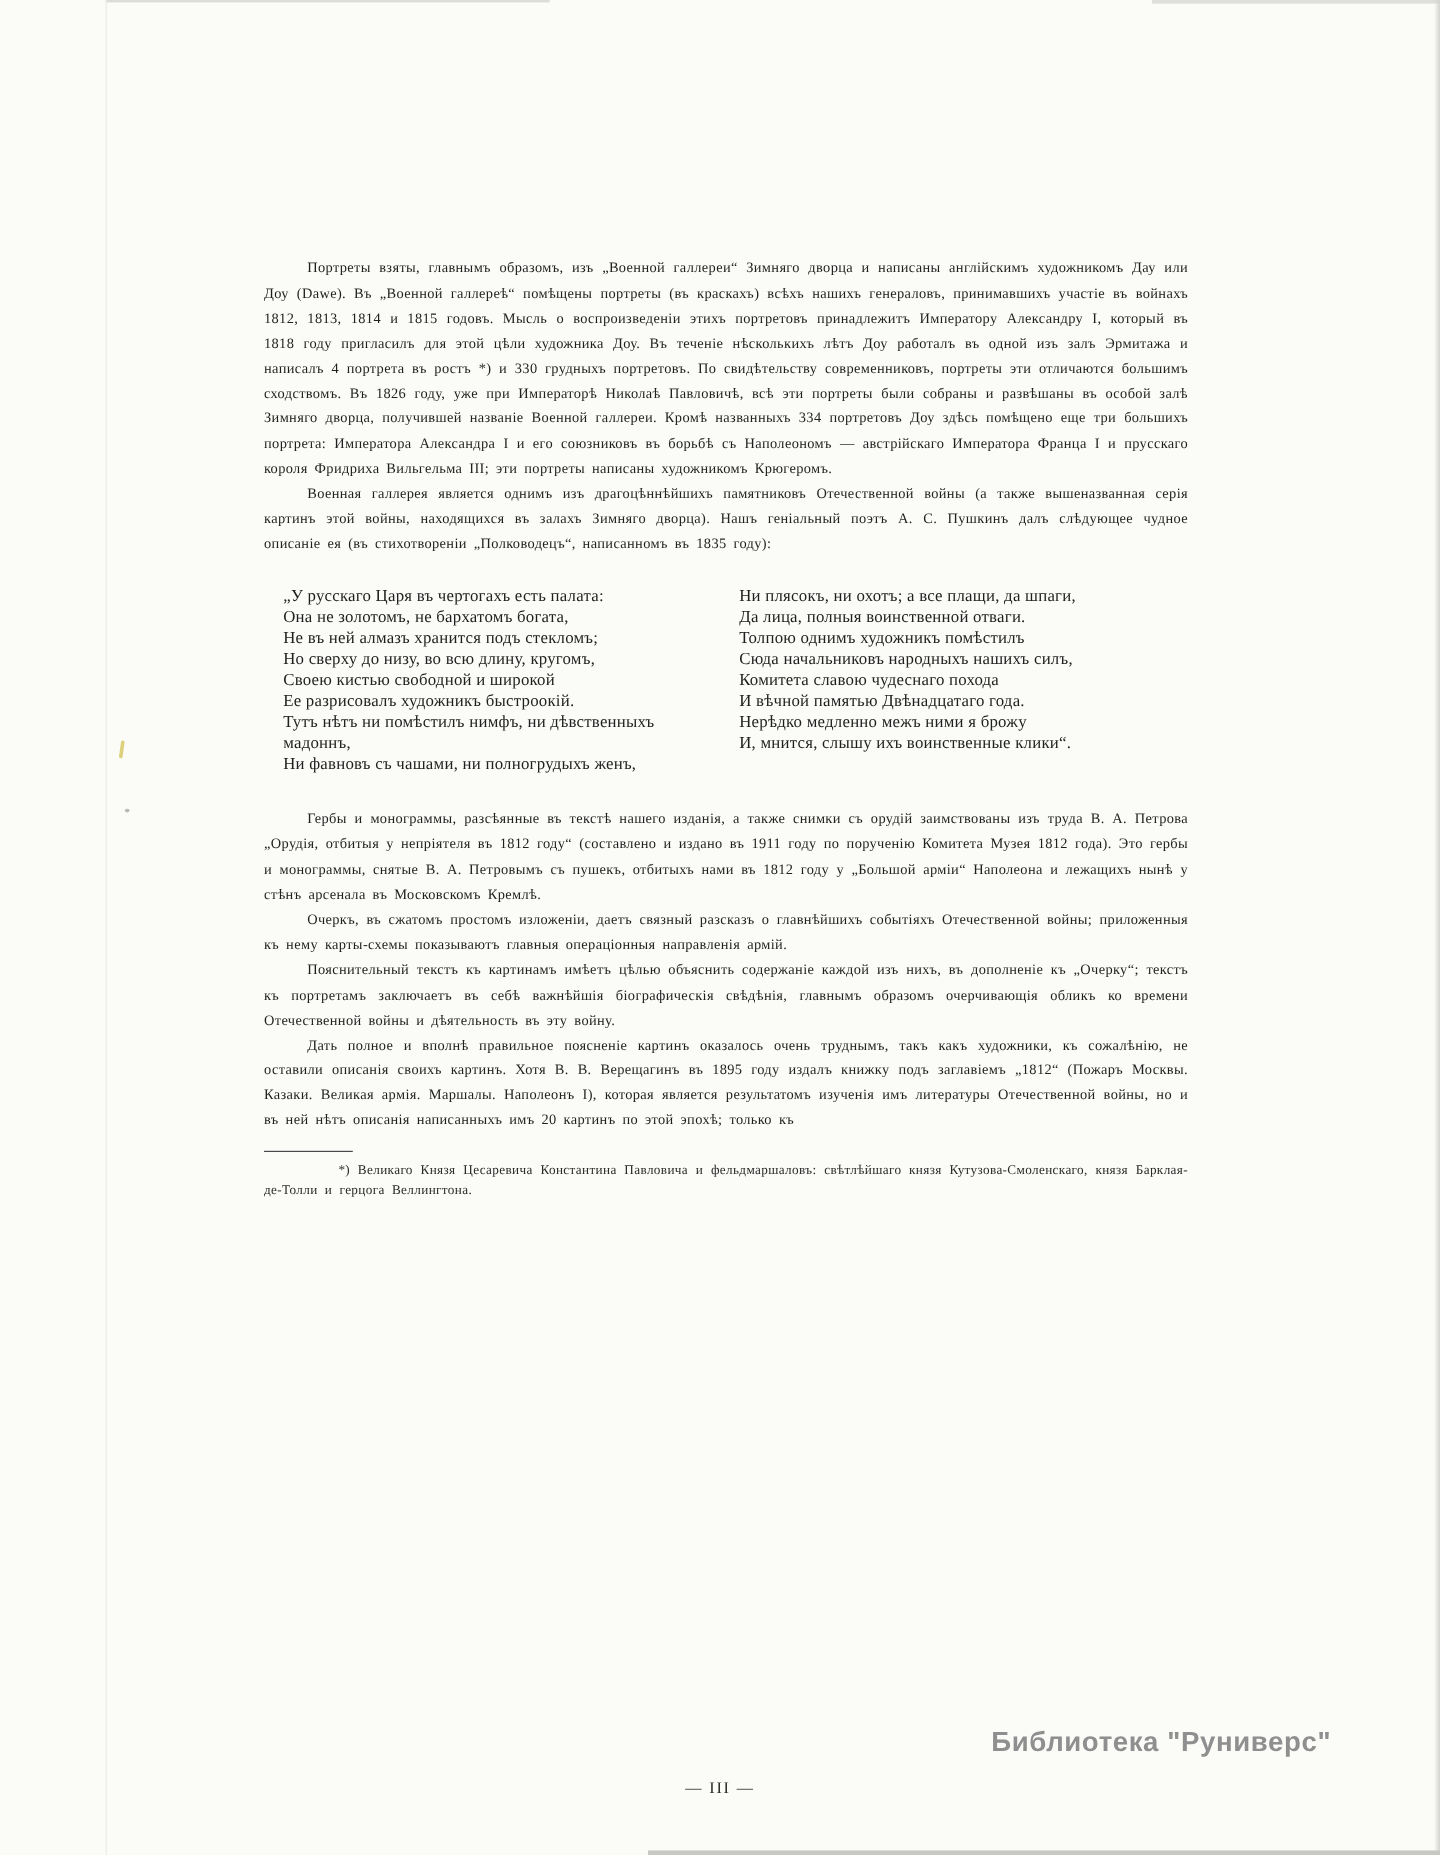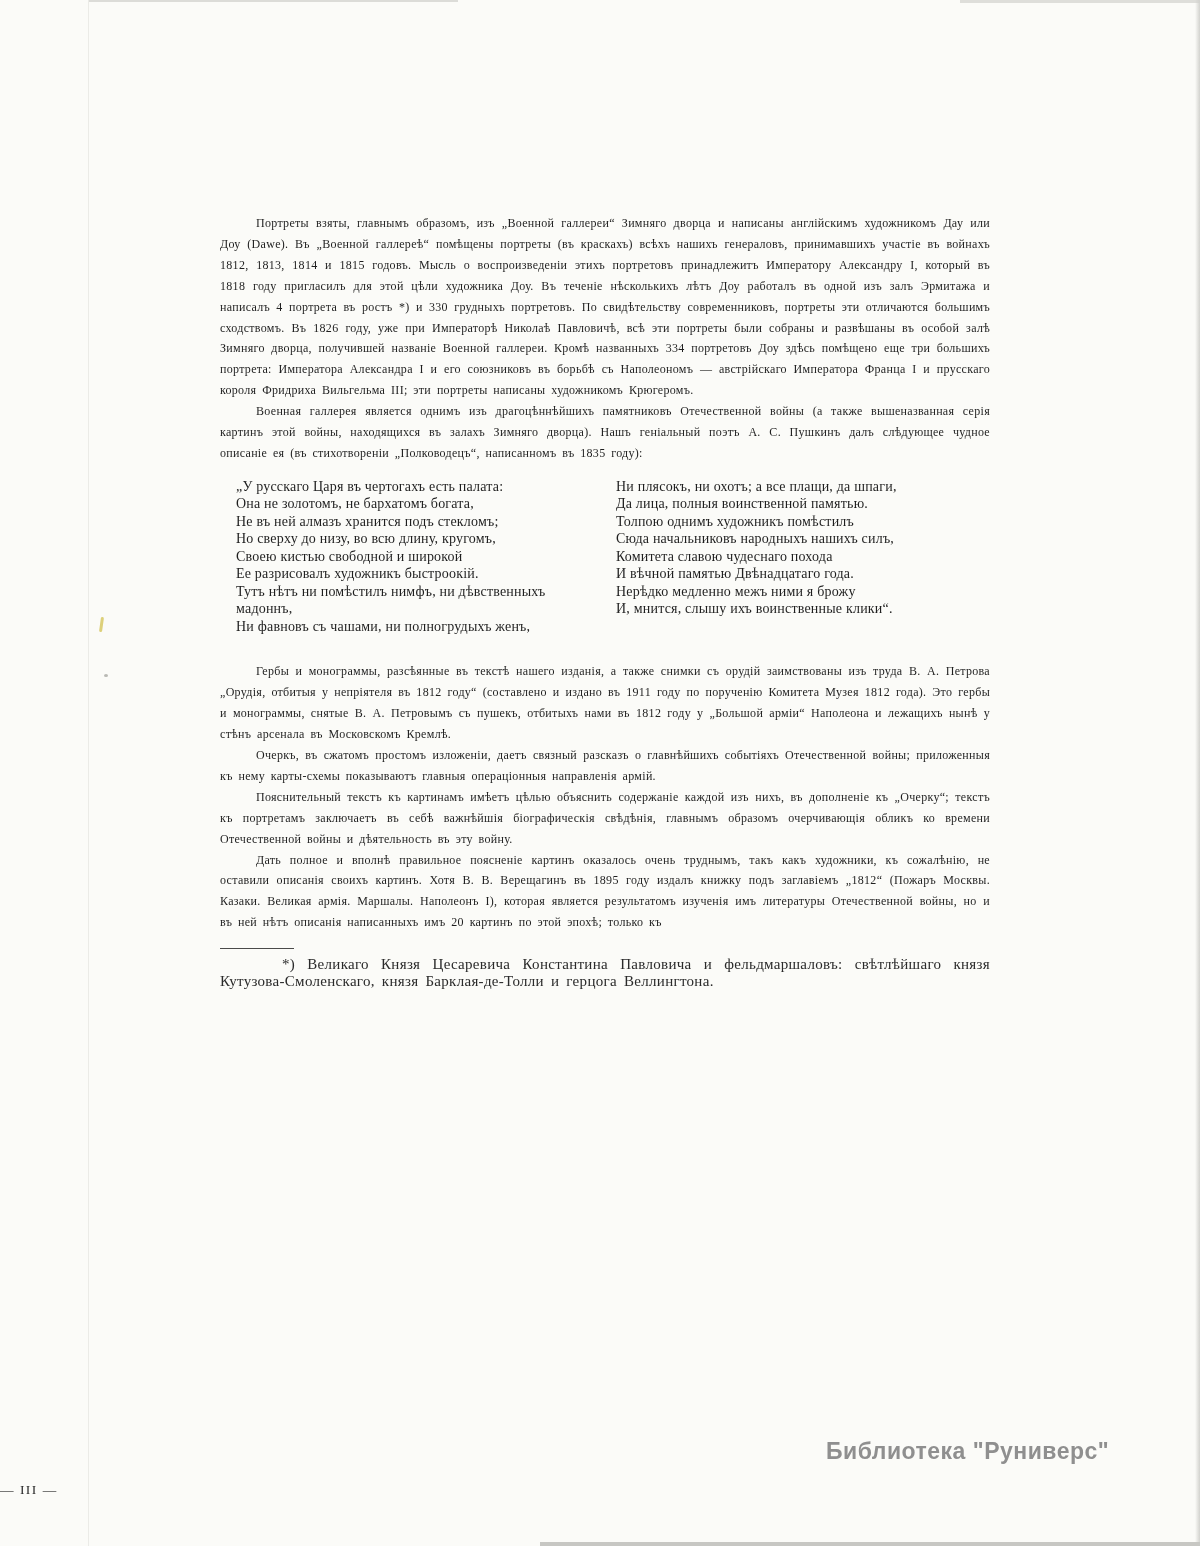--- a/index.html
+++ b/index.html
@@ -33,55 +33,56 @@
     line-height: 20.9px;
     text-align: justify;
     text-indent: 36px;
     letter-spacing: 0.3px;
     word-spacing: 2.5px;
   }
 
   
   .poem {
     display: flex;
-    margin: 14px 0 26px;
+    margin: 25px 0 26px;
     padding-left: 16px;
     font-size: 14px;
     line-height: 17.5px;
     letter-spacing: 0.2px;
   }
   .poem-col-left  { width: 380px; }
   .poem-col-right { flex: 1; }
   .poem-line { white-space: nowrap; }
 
   
   .footnote-rule { width: 74px; border: none; border-top: 1px solid #4a4a4a; margin: 15px 0 7px; }
   .footnote {
     margin: 0;
-    font-size: 15px;
+    font-size: 11px;
     line-height: 16.5px;
     text-align: justify;
     text-indent: 62px;
     letter-spacing: 0.3px;
     word-spacing: 3px;
     color: #2a2a2a;
   }
 
   
   .watermark {
     position: absolute; left: 826px; top: 1438px;
     font-family: "Liberation Sans", sans-serif;
     font-weight: bold;
     font-size: 23px;
     color: #8f8f8f;
     letter-spacing: 0.5px;
     white-space: nowrap;
   }
   .page-number {
     position: absolute; left: 0; top: 1482px; width: 100%;
+    text-align: center;
     font-size: 13.5px;
     letter-spacing: 1.5px;
     color: #2a2a2a;
   }
 </style>
 </head>
 <body>
 
 <div class="page">
 
@@ -120,21 +121,21 @@
           <div class="poem-line">Тутъ нѣтъ ни помѣстилъ нимфъ, ни дѣвственныхъ</div>
 
           <div class="poem-line" style="text-align: left;">мадоннъ,</div>
 
           <div class="poem-line">Ни фавновъ съ чашами, ни полногрудыхъ женъ,</div>
         </div>
       <div class="poem-col-right">
 
           <div class="poem-line">Ни плясокъ, ни охотъ; а все плащи, да шпаги,</div>
 
-          <div class="poem-line">Да лица, полныя воинственной памятью.</div>
+          <div class="poem-line">Да лица, полныя воинственной отваги.</div>
 
           <div class="poem-line">Толпою однимъ художникъ помѣстилъ</div>
 
           <div class="poem-line">Сюда начальниковъ народныхъ нашихъ силъ,</div>
 
           <div class="poem-line">Комитета славою чудеснаго похода</div>
 
           <div class="poem-line">И вѣчной памятью Двѣнадцатаго года.</div>
 
           <div class="poem-line">Нерѣдко медленно межъ ними я брожу</div>

